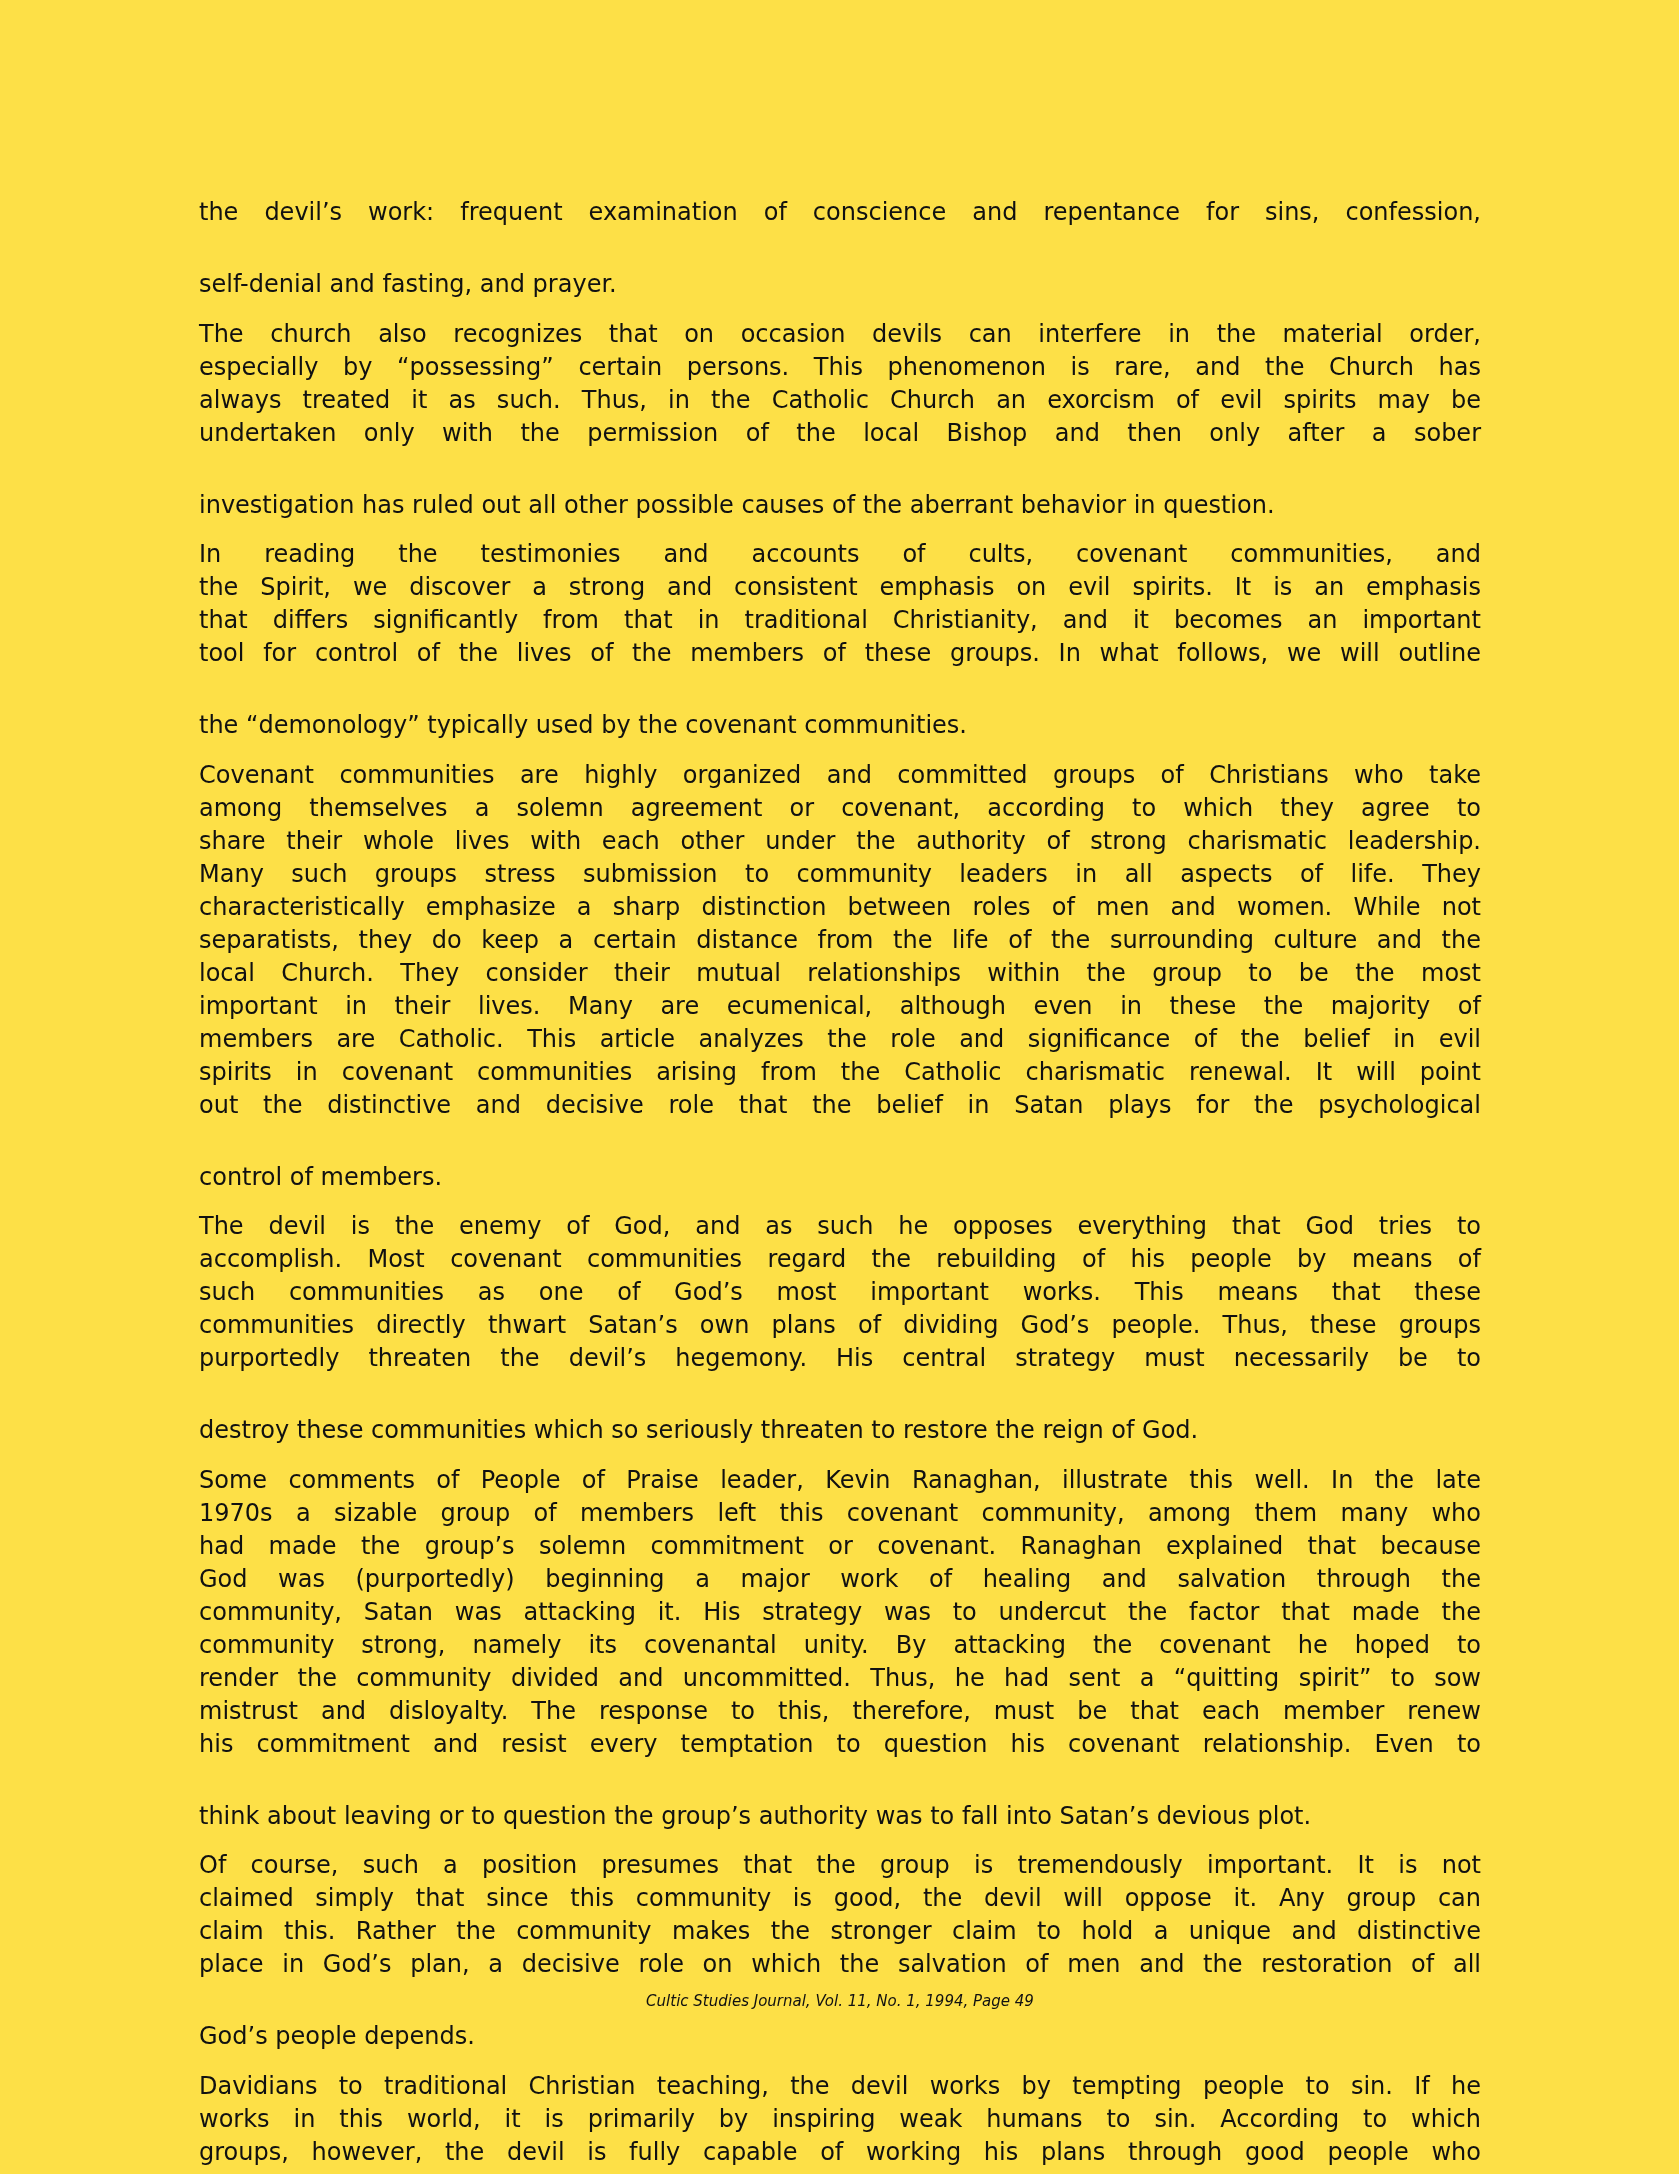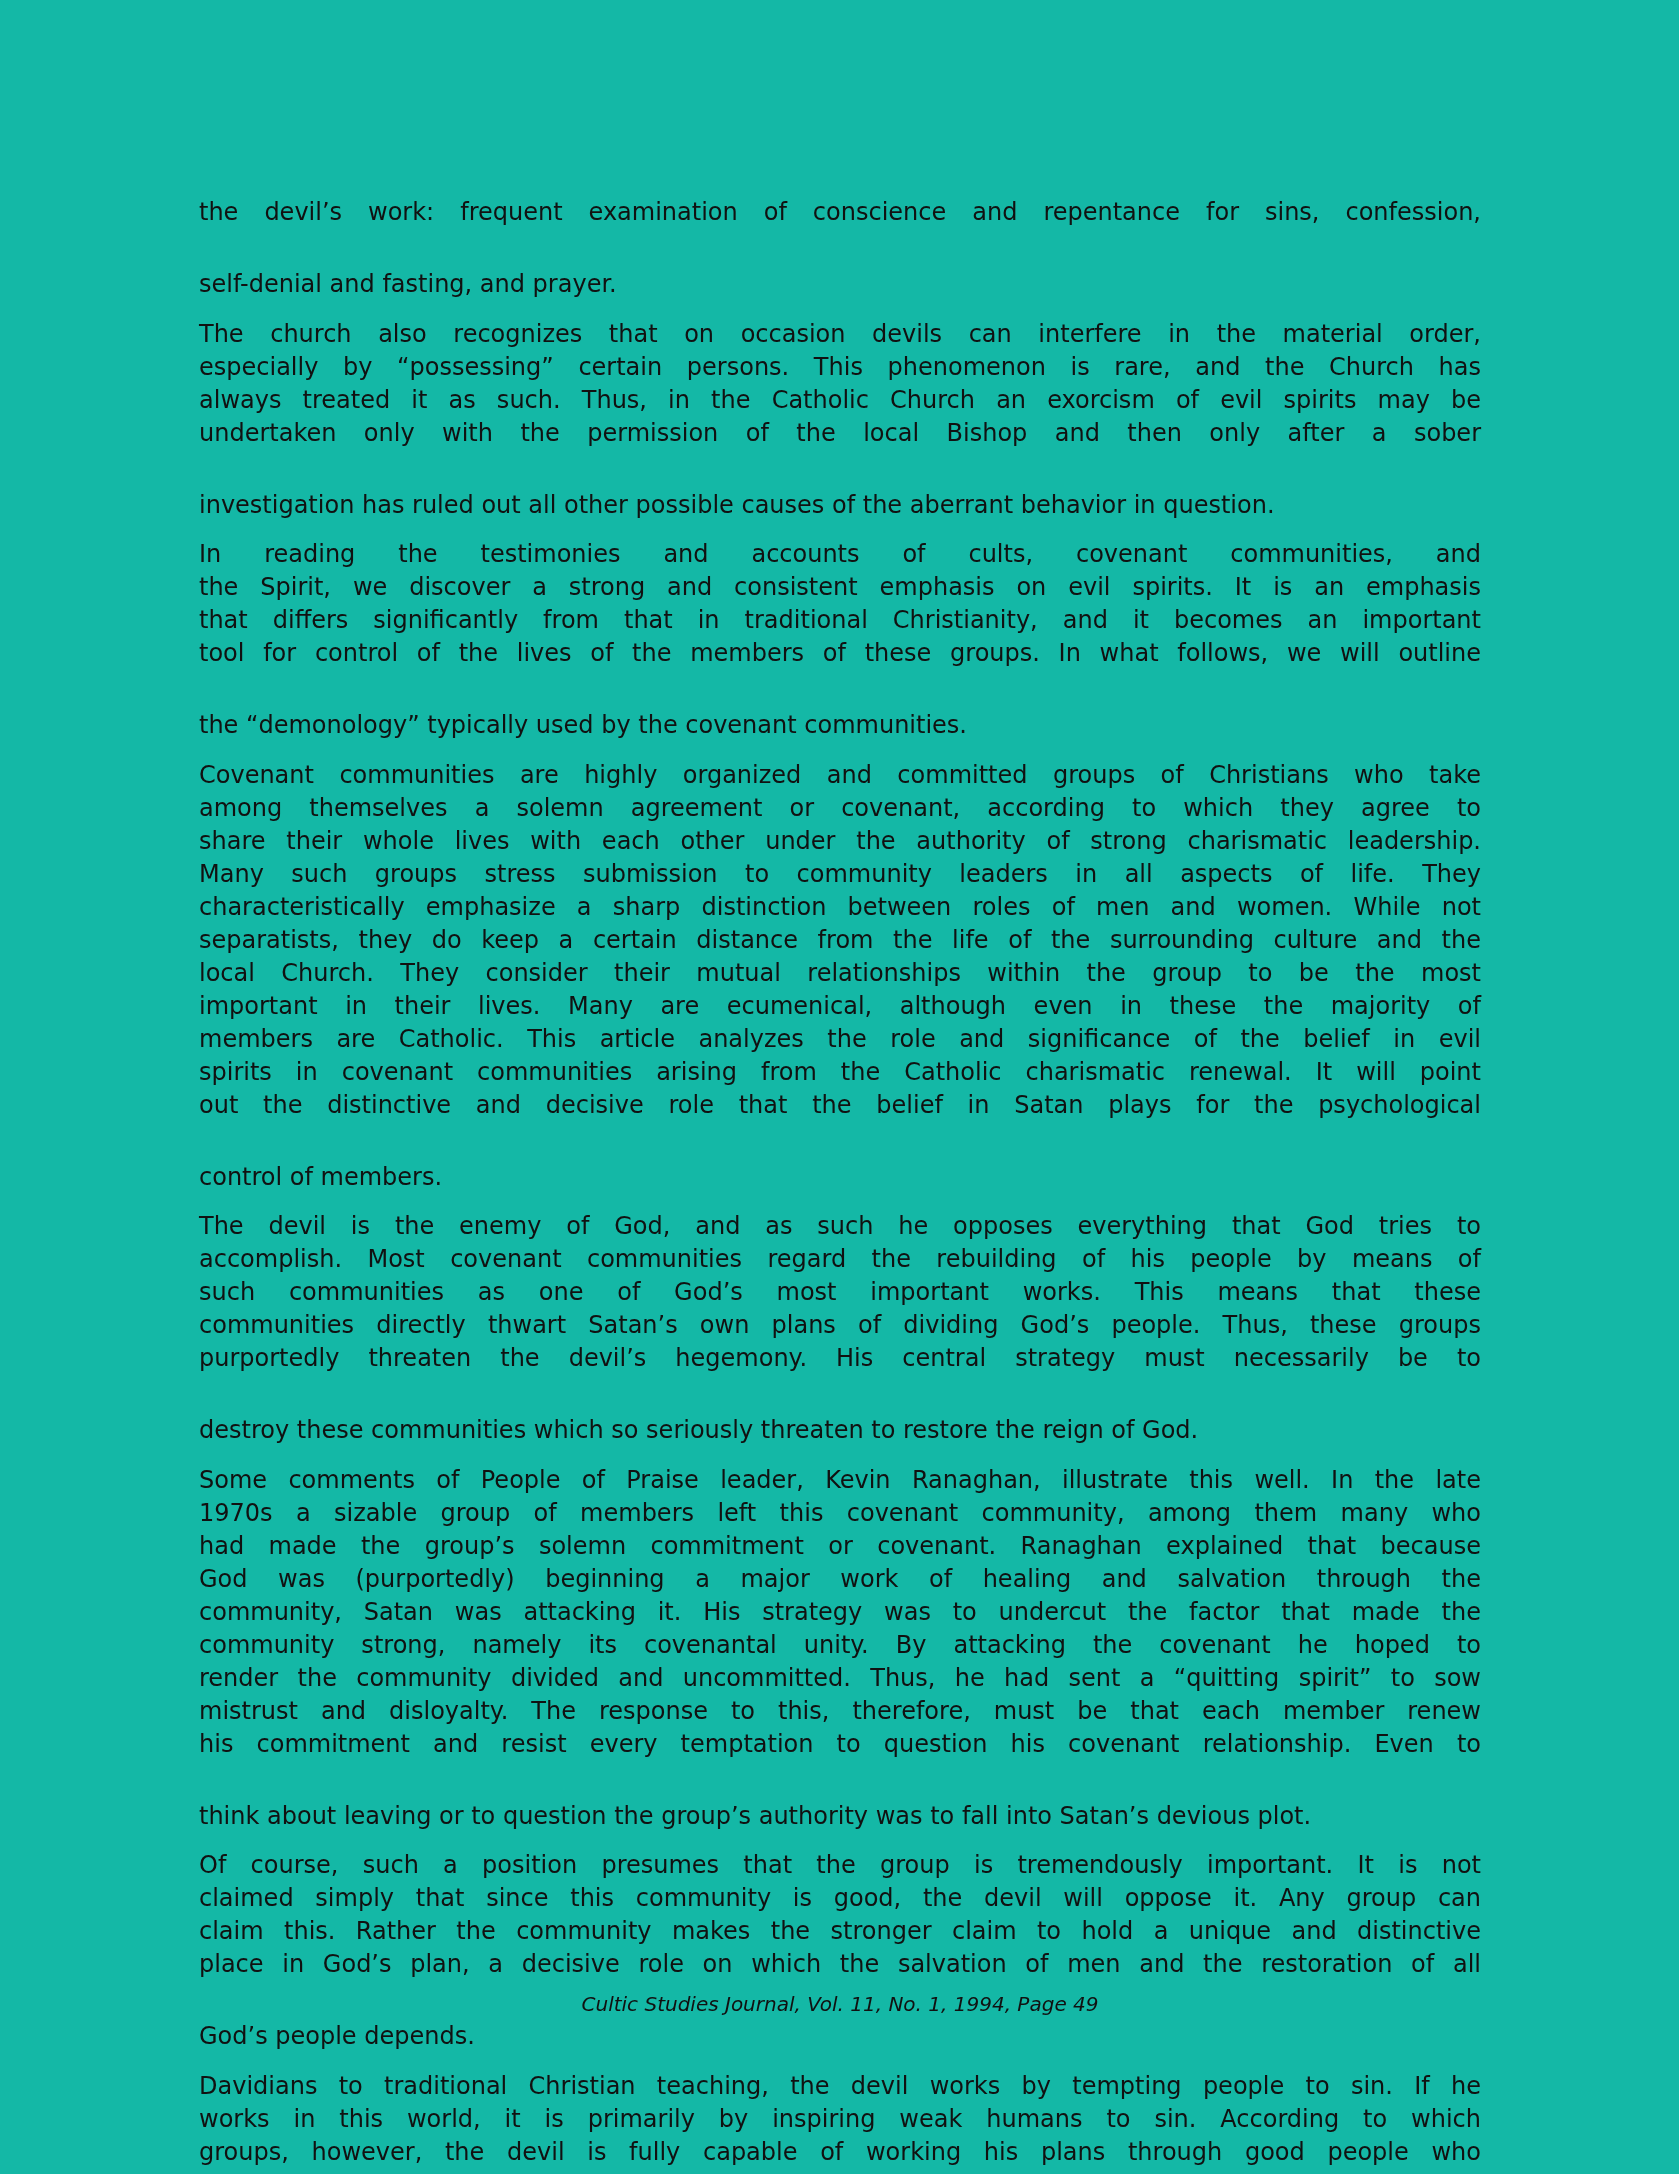--- a/index.html
+++ b/index.html
@@ -1,30 +1,30 @@
 <!DOCTYPE html>
 <html style="font-size:15px"><head>
 <meta charset="utf-8">
 <style>
   html, body { margin: 0; padding: 0; background: #ffffff; }
   body { width: 1680px; height: 2174px; position: relative; overflow: hidden; }
-  .page { position: absolute; left: 0; top: 0; width: 1680px; height: 2174px; background: #14b8a6; }
+  .page { position: absolute; left: 0; top: 0; width: 1680px; height: 2174px; background: #fde047; }
   .body-text {
     position: absolute; left: 199px; top: 196px; width: 1282px;
     font-family: "DejaVu Sans", sans-serif; font-size: 24px; line-height: 33px; color: #111111;
   }
   .para { margin: 0 0 16.5px 0; }
   .line {
     display: block; white-space: nowrap; overflow: visible;
     text-align: justify; text-align-last: justify; height: 33px;
   }
   .line.last { text-align: center; text-align-last: left; margin-top: 39px; }
   .footer {
     position: absolute; left: 0; top: 1992px; width: 1680px; text-align: center;
-    font-family: "DejaVu Sans", sans-serif; font-style: italic; font-size: 20px; color: #111111;
+    font-family: "DejaVu Sans", sans-serif; font-style: italic; font-size: 15px; color: #111111;
   }
 </style>
 </head>
 <body>
 
 <div class="page">
   <div class="body-text" id="body-text">
       <div class="para">
         <span class="line">the devil’s work: frequent examination of conscience and repentance for sins, confession,</span>
         <span class="line last">self-denial and fasting, and prayer.</span>

